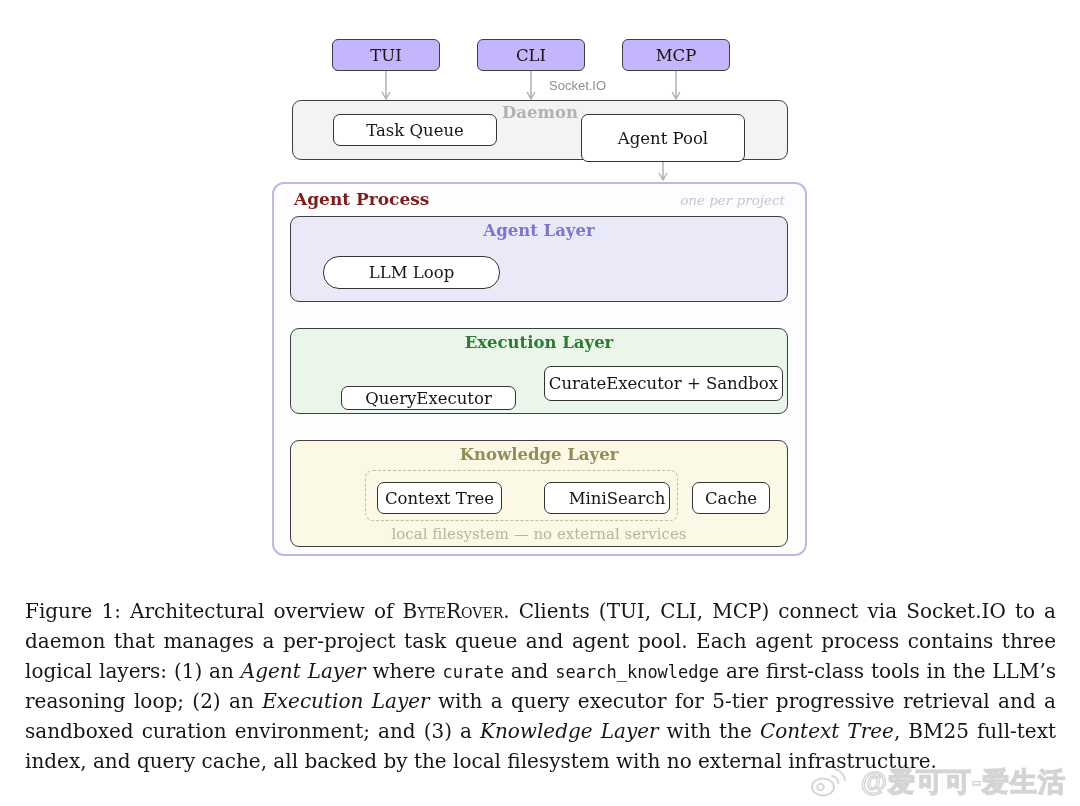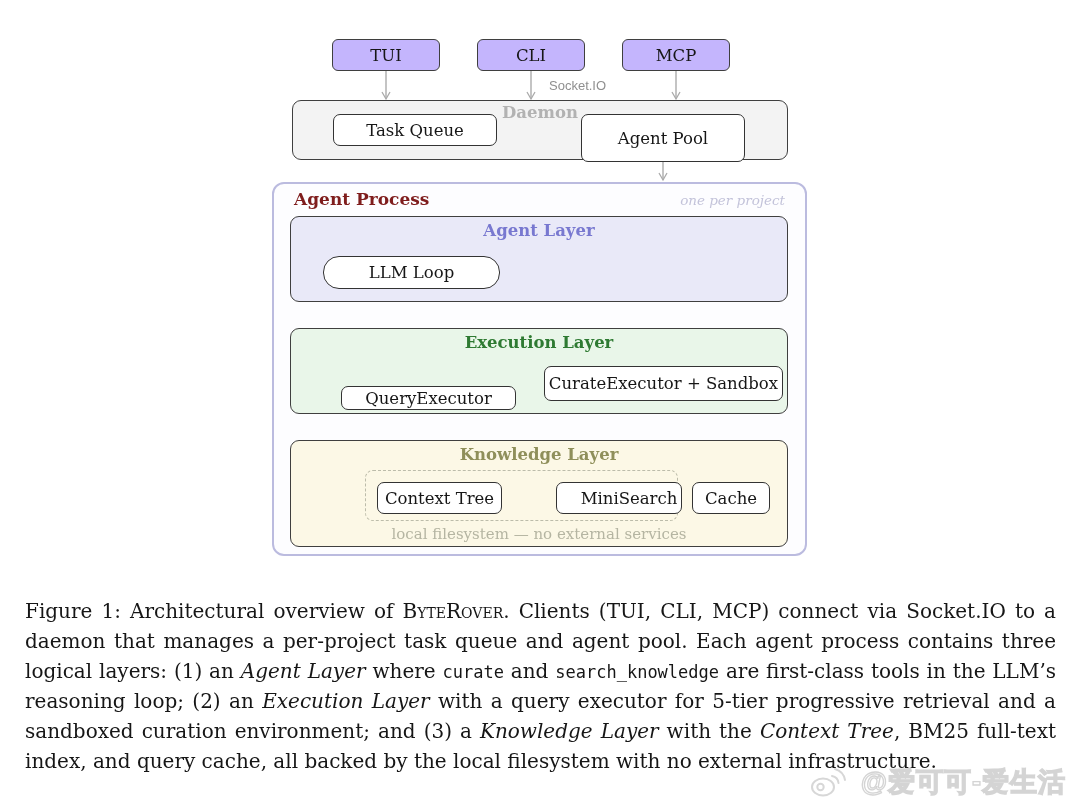--- a/index.html
+++ b/index.html
@@ -91,21 +91,21 @@
       <div class="panel-title t-exec" style="top:4px;">Execution Layer</div>
     </div>
     <div class="abs node" style="left:341px;top:366px;width:175px;height:24px;margin-top:20px;">QueryExecutor</div>
     <div class="abs node" style="left:544px;top:366px;width:239px;height:35px;">CurateExecutor + Sandbox</div>
 
     <div class="abs panel layer-know" style="left:290px;top:440px;width:498px;height:107px;">
       <div class="panel-title t-know" style="top:4px;">Knowledge Layer</div>
     </div>
     <div class="abs dashed" style="left:365px;top:470px;width:313px;height:51px;"></div>
     <div class="abs node" style="left:377px;top:482px;width:125px;height:32px;">Context Tree</div>
-    <div class="abs node" style="left:556px;top:482px;width:126px;height:32px;padding-left:20px;">MiniSearch</div>
+    <div class="abs node" style="left:544px;top:482px;width:126px;height:32px;padding-left:20px;">MiniSearch</div>
     <div class="abs node" style="left:692px;top:482px;width:78px;height:32px;">Cache</div>
     <div class="abs fs-note" style="left:290px;top:525px;width:498px;">local filesystem — no external services</div>
   </div>
 
   <p class="caption">
     <span>Figure 1: Architectural overview of </span><span class="sc">ByteRover</span><span>. Clients (TUI, CLI, MCP) connect via Socket.IO to a daemon that manages a per-project task queue and agent pool. Each agent process contains three logical layers: (1) an </span><span class="it">Agent Layer</span><span> where </span><span class="tt">curate</span><span> and </span><span class="tt">search_knowledge</span><span> are first-class tools in the LLM’s reasoning loop; (2) an </span><span class="it">Execution Layer</span><span> with a query executor for 5-tier progressive retrieval and a sandboxed curation environment; and (3) a </span><span class="it">Knowledge Layer</span><span> with the </span><span class="it">Context Tree</span><span>, BM25 full-text index, and query cache, all backed by the local filesystem with no external infrastructure.</span>
   </p>
 
   <div class="watermark">
     <svg width="38" height="32" viewBox="0 0 38 32">

